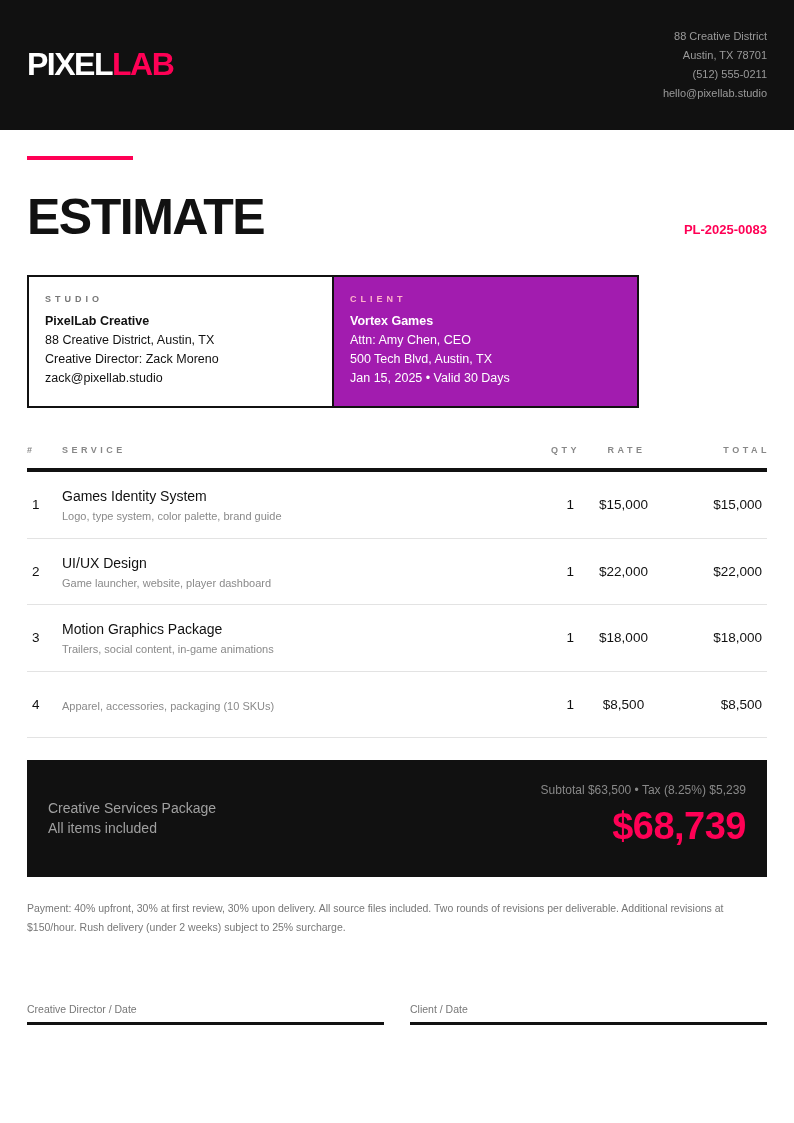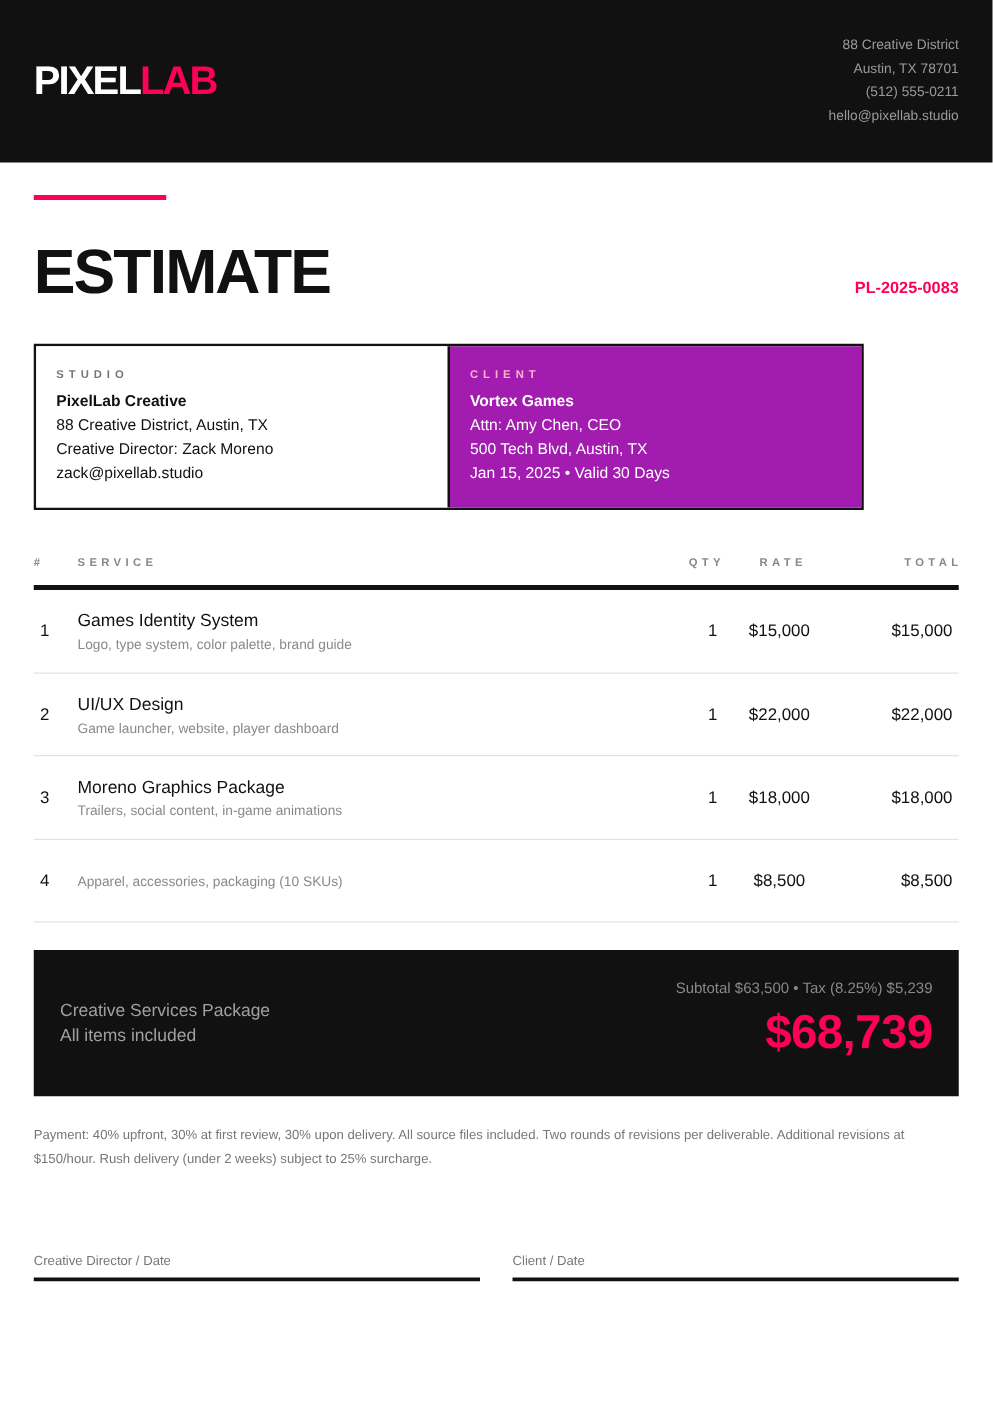--- a/index.html
+++ b/index.html
@@ -10,21 +10,21 @@
     .logo { position: absolute; left: 27px; top: 44px; font-size: 32px; font-weight: 700; letter-spacing: -1.5px; line-height: 40px; }
     .logo .a { color: #ffffff; }
     .logo .b { color: #ff0055; }
     .contact { position: absolute; right: 27px; top: 27px; text-align: right; font-size: 11px; line-height: 19px; color: #9a9a9a; }
     .contact div { white-space: nowrap; }
 
     .accent-bar { position: absolute; left: 27px; top: 156px; width: 106px; height: 4px; background: #ff0055; }
     .title { position: absolute; left: 27px; top: 188px; font-size: 50px; font-weight: 700; letter-spacing: -1.5px; line-height: 58px; color: #111111; }
     .docnum { position: absolute; right: 27px; top: 222px; font-size: 13px; font-weight: 700; color: #ff0055; }
 
-    .parties { position: absolute; left: 27px; top: 275px; width: 664px; height: 133px; border: 2px solid #111111; display: flex; }
+    .parties { position: absolute; left: 27px; top: 275px; width: 612px; height: 133px; border: 2px solid #111111; display: flex; }
     .party { flex: 1; padding: 16px 16px; font-size: 12.5px; line-height: 19px; }
     .party.studio { background: #ffffff; color: #111111; border-right: 2px solid #111111; }
     .party.client { background: #a21caf; color: #ffffff; }
     .party-label { font-size: 9px; font-weight: 700; letter-spacing: 4px; margin-bottom: 7px; line-height: 12px; }
     .studio .party-label { color: #777777; }
     .client .party-label { color: #ffb3cb; }
     .party-name { font-weight: 700; }
 
     .table { position: absolute; left: 27px; top: 440px; width: 740px; }
     .thead { display: flex; align-items: center; height: 22px; font-size: 9px; font-weight: 700; letter-spacing: 3.5px; color: #888888; border-bottom: 4px solid #111111; padding-bottom: 8px; height: 32px; }
@@ -118,21 +118,21 @@
       <div class="svc-desc">Game launcher, website, player dashboard</div>
     </div>
     <div class="col-qty">1</div>
     <div class="col-rate">$22,000</div>
     <div class="col-total">$22,000</div>
   </div>
 
   <div class="row">
     <div class="col-num">3</div>
     <div class="col-svc">
-      <div class="svc-name">Moreno Graphics Package</div>
+      <div class="svc-name">Motion Graphics Package</div>
       <div class="svc-desc">Trailers, social content, in-game animations</div>
     </div>
     <div class="col-qty">1</div>
     <div class="col-rate">$18,000</div>
     <div class="col-total">$18,000</div>
   </div>
 
   <div class="row">
     <div class="col-num">4</div>
     <div class="col-svc">

